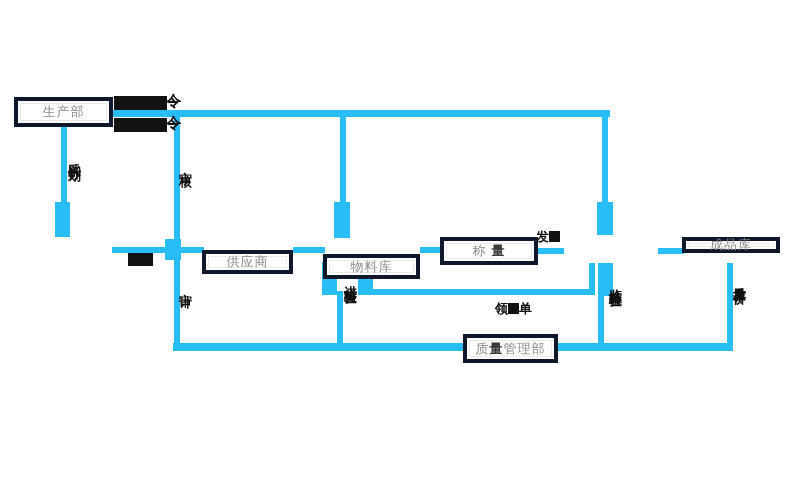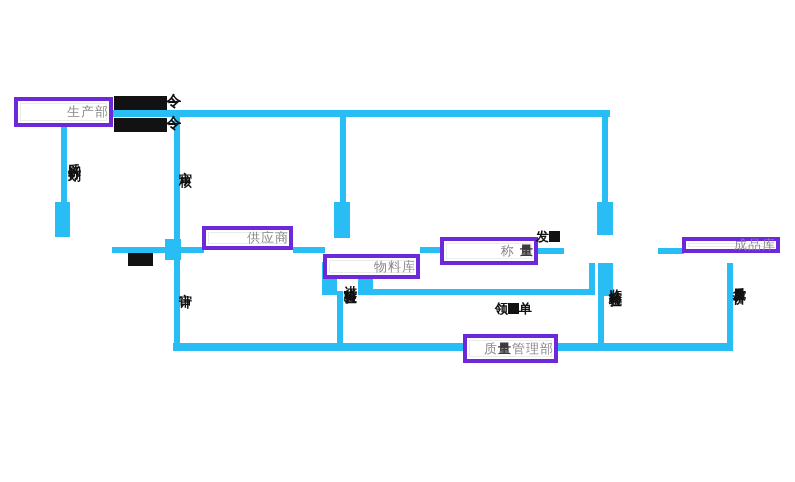--- a/index.html
+++ b/index.html
@@ -2,22 +2,22 @@
 <html><head>
 <meta charset="utf-8">
 <style>
   html,body{margin:0;padding:0;background:#ffffff;}
   .canvas{
     position:relative;width:795px;height:482px;background:#ffffff;overflow:hidden;
     font-family:"DejaVu Sans","Liberation Sans",sans-serif;
   }
   
   .node{
-    position:absolute;background:#ffffff;border:4px solid #6d28d9;
-    display:flex;align-items:center;justify-content:flex-end;
+    position:absolute;background:#ffffff;border:4px solid #0f172a;
+    display:flex;align-items:center;justify-content:center;
     box-sizing:border-box;z-index:3;
   }
   .node::after{
     content:"";position:absolute;inset:2px;border:1px solid #ebebeb;pointer-events:none;
   }
   .node .lbl{
     color:#8a8a8a;font-size:13px;letter-spacing:1px;white-space:pre;z-index:1;
   }
   .node .lbl-dark{
     color:#3c3c3c;font-weight:bold;font-size:13px;letter-spacing:1px;white-space:pre;z-index:1;
@@ -93,21 +93,21 @@
   </div>
   <div class="htext" style="left:495px;top:300px;">
     <span>领</span><span class="inline-redact"></span><span>单</span>
   </div>
 
   <div class="node" style="left:14px;top:97px;width:99px;height:30px;">
     <span class="lbl">生产部</span>
   </div>
 
 
-  <div class="node" style="left:202px;top:226px;width:91px;height:24px;">
+  <div class="node" style="left:202px;top:250px;width:91px;height:24px;">
     <span class="lbl">供应商</span>
   </div>
 
   <div class="node" style="left:323px;top:254px;width:97px;height:25px;">
     <span class="lbl">物料库</span>
   </div>
 
   <div class="node" style="left:440px;top:237px;width:98px;height:28px;">
     <span class="lbl">称 </span>
       <span class="lbl-dark">量</span>

